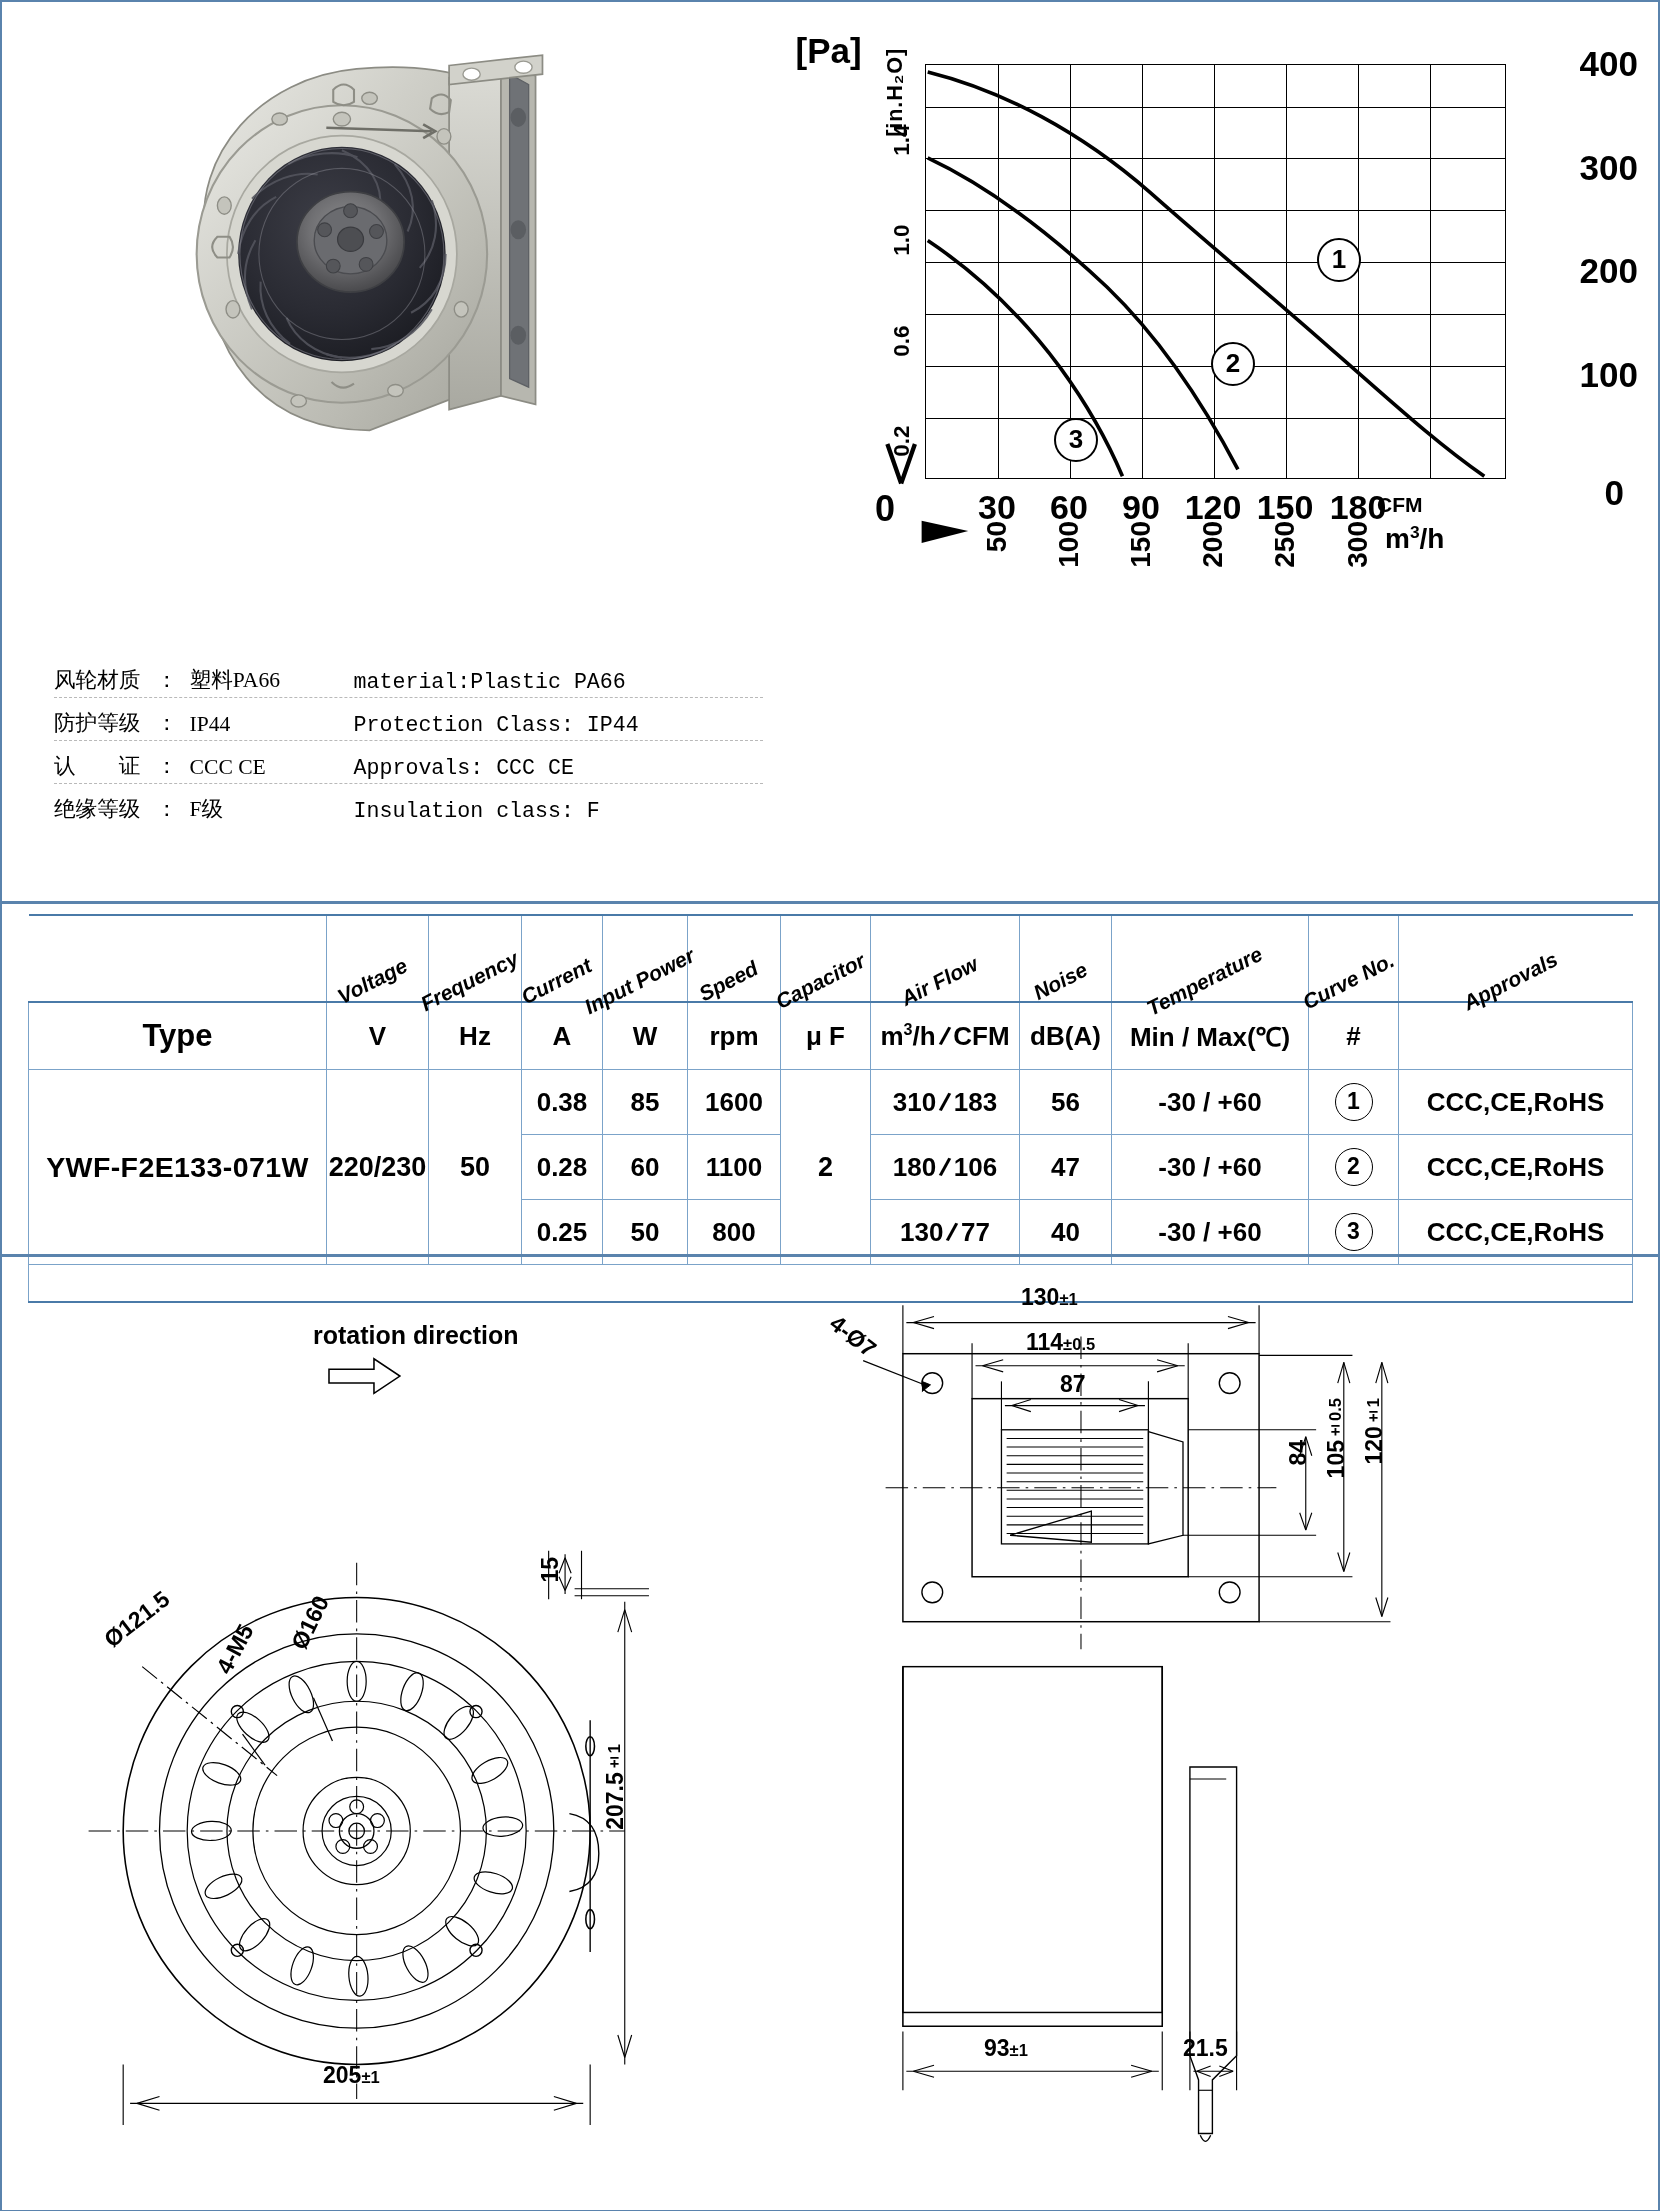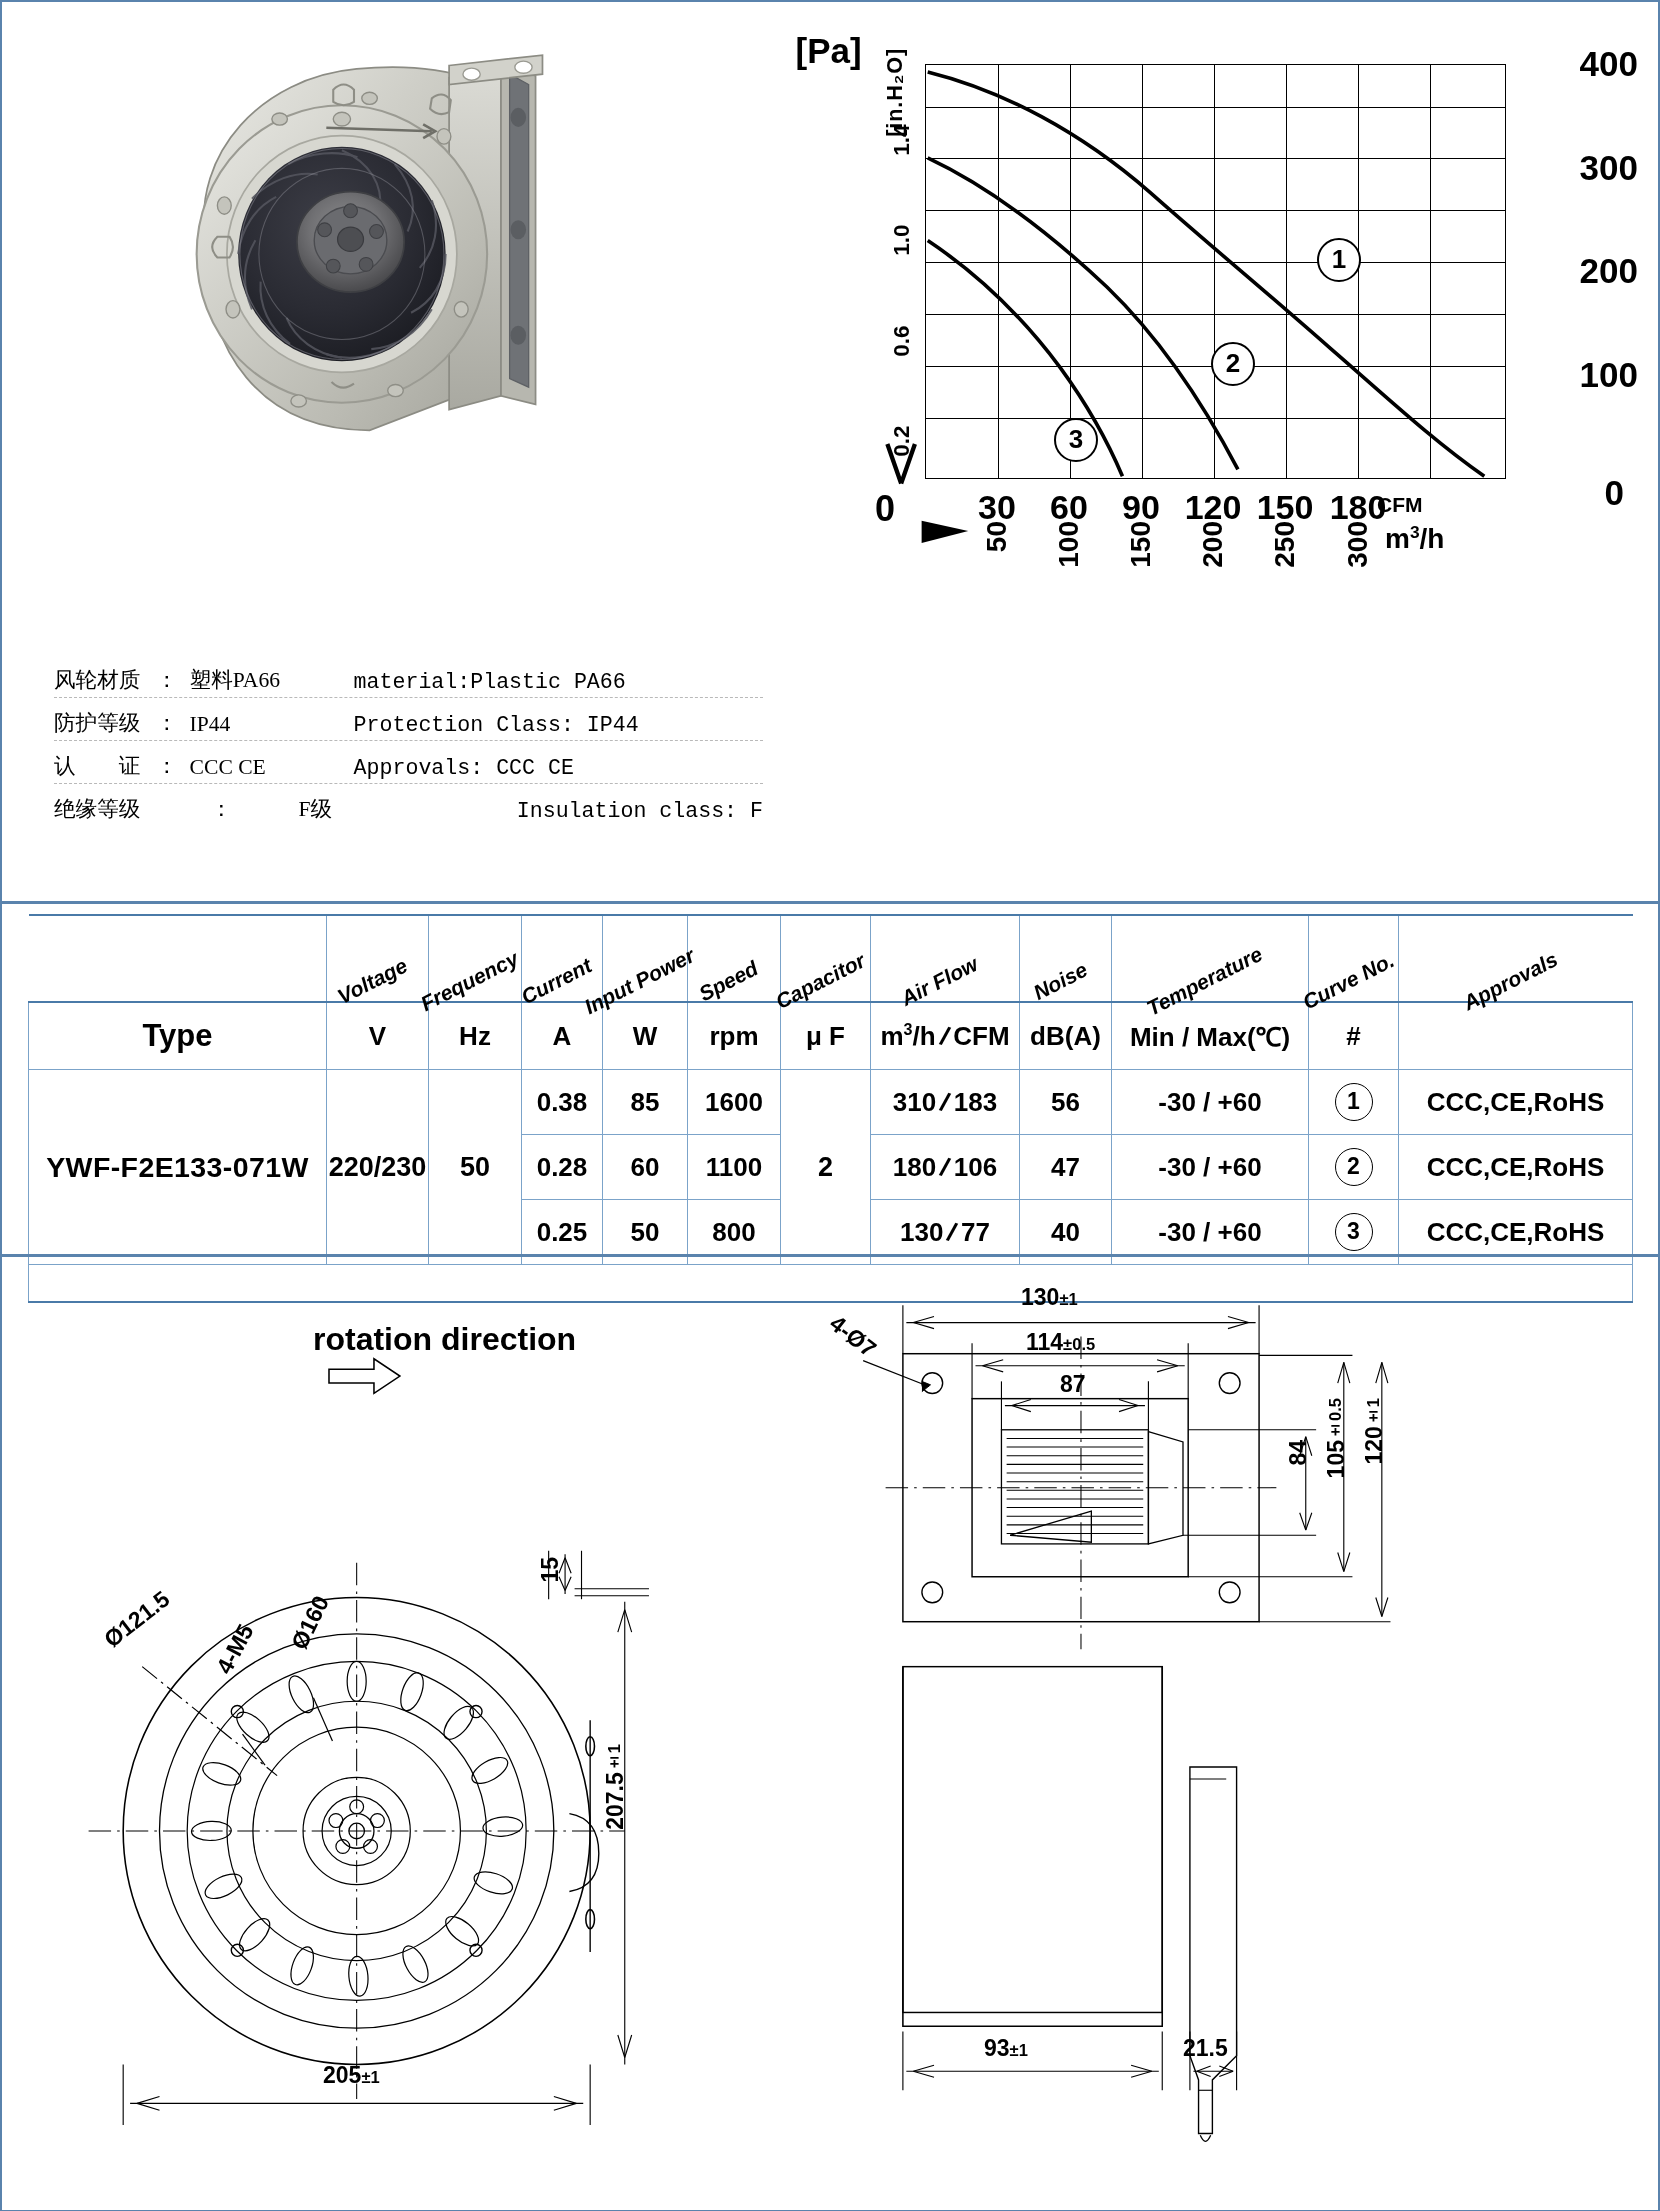--- a/index.html
+++ b/index.html
@@ -10,21 +10,21 @@
   .sec-divider{position:absolute;left:0;width:100%;height:2.6px;background:#5a83ad;}
 
   
   #photo-area{position:absolute;left:26px;top:8.6px;width:744px;height:614px;}
   .blower{position:absolute;left:82px;top:13px;width:571px;height:562px;}
 
   
   #spec-list{position:absolute;left:52px;top:653px;width:709px;}
   .spec-row{display:flex;align-items:flex-end;height:42px;
             border-bottom:1.7px dashed #b9b9b9;font-family:"Liberation Serif",serif;}
-  .spec-row:last-child{border-bottom:none;justify-content:space-between;}
+  .spec-row:last-child{border-bottom:none;}
   .sp-cn{width:102px;font-size:21.6px;display:flex;justify-content:space-between;
          padding-bottom:3.5px;letter-spacing:0px;}
   .sp-colon{font-size:21.6px;padding-bottom:3.5px;}
   .sp-cnval{width:164px;font-size:21.6px;padding-left:12px;padding-bottom:3.5px;}
   .sp-en{font-size:21.6px;padding-bottom:3.5px;font-family:"Liberation Mono",monospace;}
 
   
   #chart-area{position:absolute;left:778px;top:17.3px;width:865px;height:873px;}
   #plot{position:absolute;left:145px;top:45px;width:581px;height:415px;
         border:1.7px solid #000;box-sizing:border-box;}
@@ -75,21 +75,21 @@
   .br-side{border-right:1.4px solid #7ba3c9 !important;}
   sup{font-size:0.62em;}
 
   
   #draw-area{position:absolute;left:0;top:1258px;width:1660px;height:951px;}
   #dl{position:absolute;left:52px;top:0;width:761px;height:943px;}
   #dr{position:absolute;left:830px;top:0;width:804px;height:943px;}
   .dtxt{position:absolute;font-size:23px;font-weight:bold;white-space:nowrap;
         font-family:"Liberation Sans",sans-serif;}
   .dtxt.rot90{writing-mode:vertical-rl;transform:rotate(180deg);}
-  .rd-title{position:absolute;font-size:32px;font-weight:bold;}
+  .rd-title{position:absolute;font-size:25px;font-weight:bold;}
   .tol{font-size:0.72em;}
 </style>
 </head>
 <body>
 
 <div id="page">
 
   <div id="photo-area">
     <svg class="blower" viewBox="0 0 660 650">
       <defs>

